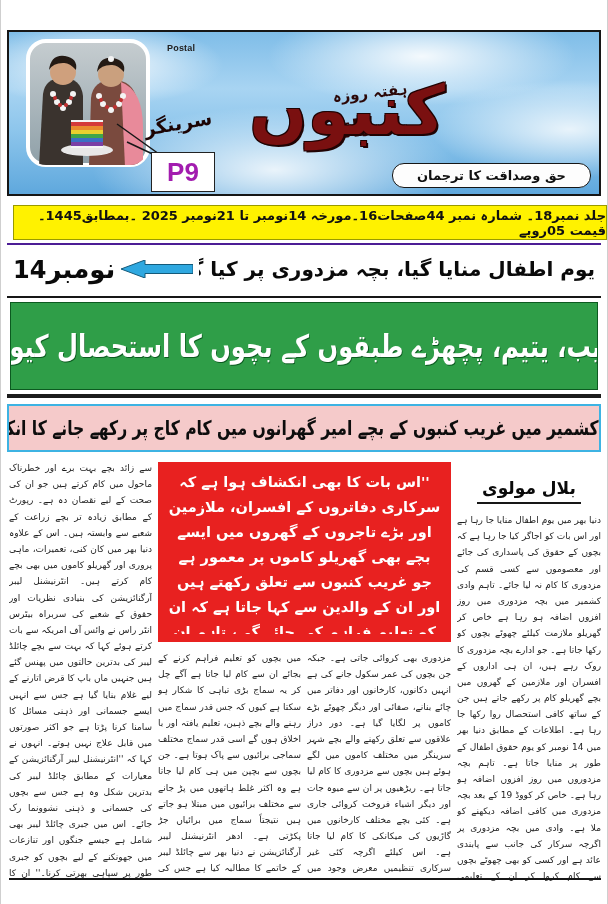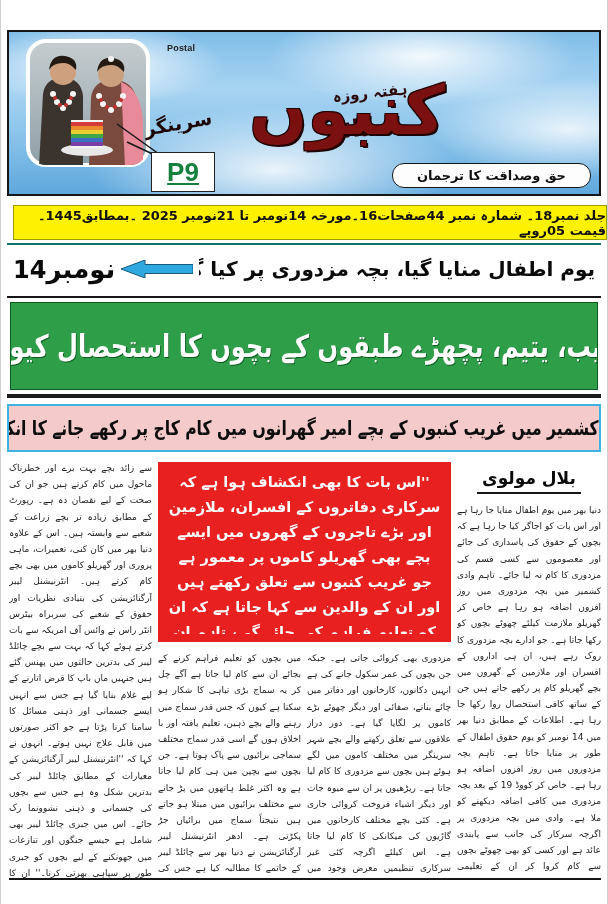--- a/index.html
+++ b/index.html
@@ -9,39 +9,39 @@
   
   .masthead{position:absolute;left:6px;top:30px;width:594px;height:166px;border:2px solid #161616;box-sizing:border-box;
     background:
       radial-gradient(ellipse 180px 60px at 15% 20%, rgba(255,255,255,.95), rgba(255,255,255,0) 70%),
       radial-gradient(ellipse 220px 70px at 70% 15%, rgba(255,255,255,.9), rgba(255,255,255,0) 70%),
       radial-gradient(ellipse 260px 90px at 45% 85%, rgba(255,255,255,.85), rgba(255,255,255,0) 70%),
       radial-gradient(ellipse 200px 70px at 95% 60%, rgba(255,255,255,.8), rgba(255,255,255,0) 70%),
       linear-gradient(180deg,#7fbde8 0%,#a8d4f2 35%,#8ec6ec 60%,#5fa8dd 100%);}
   .photo-frame{position:absolute;left:16px;top:6px;width:126px;height:130px;}
   .p9-box{position:absolute;left:142px;top:120px;width:62px;height:38px;background:#fff;border:1.5px solid #222;
-    display:flex;align-items:center;justify-content:center;font:bold 26px "Liberation Sans",sans-serif;color:#15803d;text-decoration:underline;}
+    display:flex;align-items:center;justify-content:center;font:bold 26px "Liberation Sans",sans-serif;color:#a21caf;}
   .pointer{position:absolute;left:104px;top:88px;}
   .postal{position:absolute;left:158px;top:8px;font:bold 9px "Liberation Sans",sans-serif;color:#222;line-height:17px;letter-spacing:.2px;}
   .np-title{position:absolute;left:210px;top:2px;width:256px;height:152px;display:flex;align-items:center;justify-content:center;
     font-size:68px;font-weight:bold;color:#7a1010;direction:rtl;
     text-shadow:2px 2px 0 #200303,-1px -1px 0 #200303,1px -1px 0 #200303,-1px 1px 0 #200303;}
   .np-weekly{position:absolute;left:318px;top:52px;width:86px;text-align:center;font-size:15px;font-weight:bold;color:#2b0707;direction:rtl;transform:rotate(-6deg);}
   .np-sada{position:absolute;left:306px;top:82px;width:96px;text-align:center;font-size:24px;font-weight:bold;color:#2b0707;direction:rtl;transform:rotate(-6deg);}
   .np-city{position:absolute;left:126px;top:80px;width:86px;text-align:center;font-size:19px;font-weight:bold;color:#1c0404;direction:rtl;transform:rotate(-10deg);}
   .motto{position:absolute;right:8px;bottom:6px;background:#fdfdfd;border:1.5px solid #161616;border-radius:12px;
     padding:4px 24px;font-size:13px;font-weight:bold;color:#111;direction:rtl;}
 
   
   .issue-bar{position:absolute;left:12px;top:205px;width:594px;height:35px;background:#fff200;border:1px solid #9a9a00;
     box-sizing:border-box;display:flex;align-items:center;justify-content:center;direction:rtl;
     font-size:13px;font-weight:bold;color:#111;}
 
   
-  .dateline{position:absolute;left:6px;top:243px;width:594px;height:50px;border-top:2px solid #0f766e;box-sizing:border-box;
+  .dateline{position:absolute;left:6px;top:243px;width:594px;height:50px;border-top:2px solid #4c1d95;box-sizing:border-box;
     display:flex;align-items:center;padding:12px 6px;}
   .dl-date{font-weight:bold;color:#0a0a0a;white-space:nowrap;direction:ltr;}
   .dl-num{font-size:24px;letter-spacing:2px;}
   .dl-word{font-size:26px;}
   .dl-arrow{margin:0 6px;flex:0 0 auto;}
   .dl-headline{flex:1;text-align:center;direction:rtl;font-size:20px;font-weight:bold;color:#0a0a0a;white-space:nowrap;overflow:hidden;}
 
   
   .main-headline-wrap{position:absolute;left:6px;top:296px;width:594px;height:102px;box-sizing:border-box;
     border-top:2px solid #161616;border-bottom:4px solid #1c1c1c;background:#fff;padding:4px 3px;}
@@ -55,21 +55,21 @@
     background:#f5caca;border:2px solid #3db3e3;display:flex;align-items:center;justify-content:center;overflow:hidden;}
   .sub-headline span{direction:rtl;white-space:nowrap;font-size:20px;font-weight:bold;color:#0d0d0d;
     transform:scaleX(.78);transform-origin:center;}
 
   
   .bodytext{font-size:9px;line-height:1.8;text-align:justify;direction:rtl;color:#1d1d1d;overflow:hidden;}
   .col-left   {position:absolute;left:8px;  top:460px;width:143px;height:418px;}
   .col-midleft{position:absolute;left:157px;top:650px;width:143px;height:226px;}
   .col-midright{position:absolute;left:306px;top:650px;width:144px;height:226px;}
   .col-right  {position:absolute;left:456px;top:462px;width:144px;height:416px;}
-  .byline{font-size:17px;font-weight:bold;color:#0a0a0a;text-align:center;direction:rtl;margin:6px 0 4px;}
+  .byline{font-size:17px;font-weight:bold;color:#0a0a0a;text-align:center;direction:rtl;margin:16px 0 4px;}
   .byline-rule{width:72%;height:2px;background:#161616;margin:0 auto 8px;}
   .col-right .bodytext{height:372px;}
 
   .pullquote{position:absolute;left:157px;top:462px;width:293px;height:180px;background:#e82120;box-sizing:border-box;
     padding:8px 10px;display:flex;align-items:center;}
   .pullquote p{margin:0;width:100%;direction:rtl;text-align:center;font-size:14.5px;font-weight:bold;color:#ffffff;
     line-height:1.72;overflow:hidden;max-height:164px;}
 
   .bottom-rule{position:absolute;left:8px;top:878px;width:592px;height:2px;background:#161616;}
 </style>

